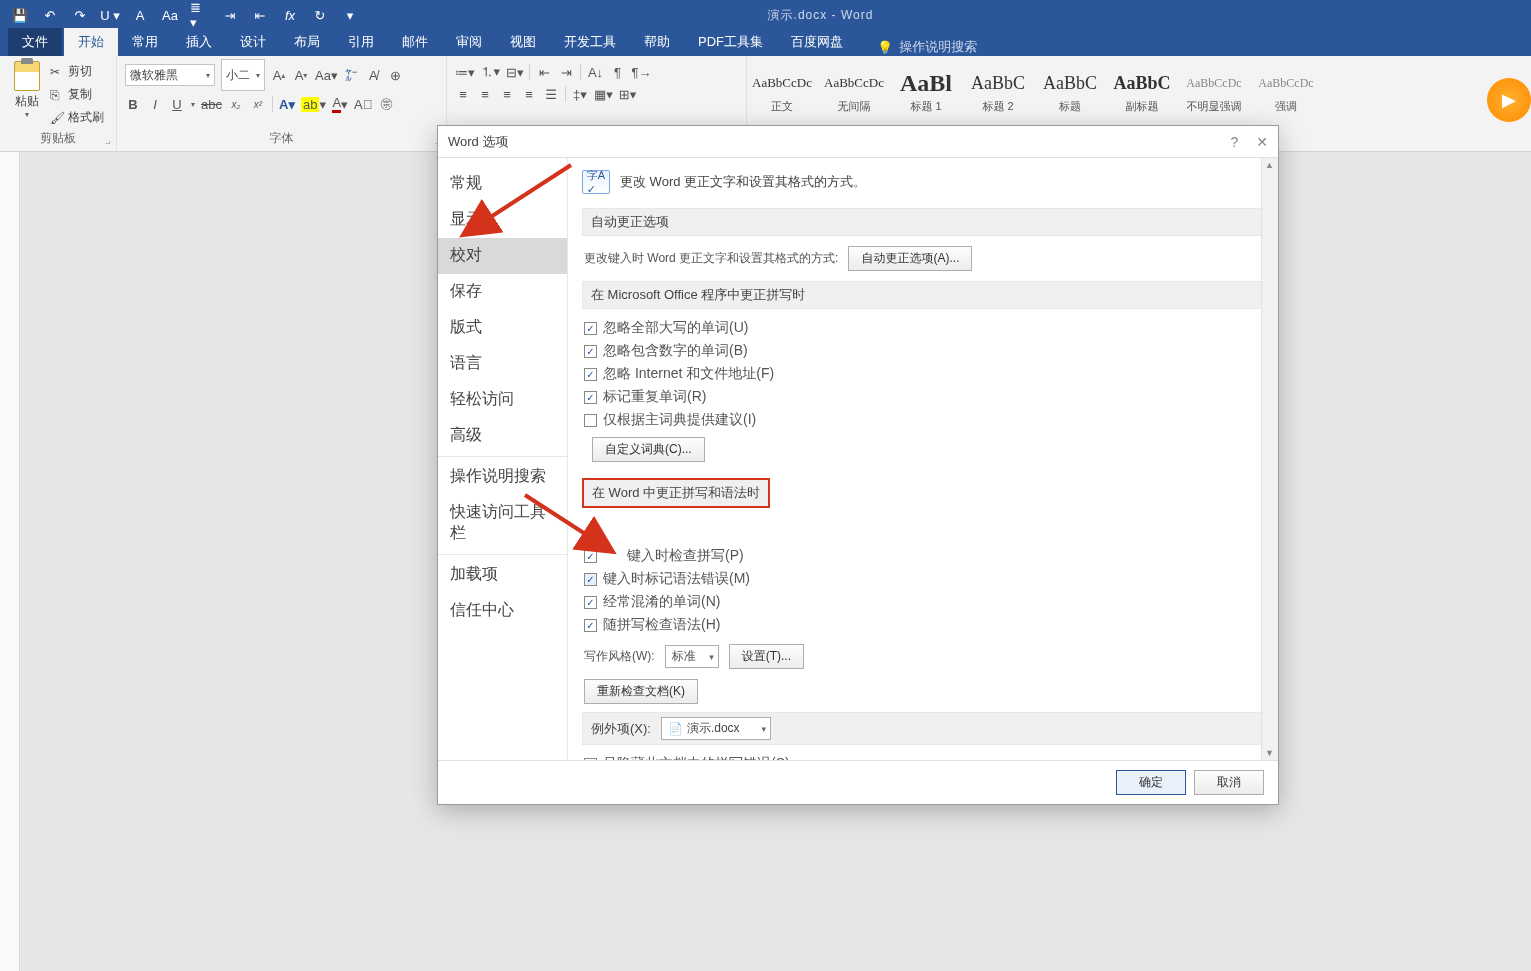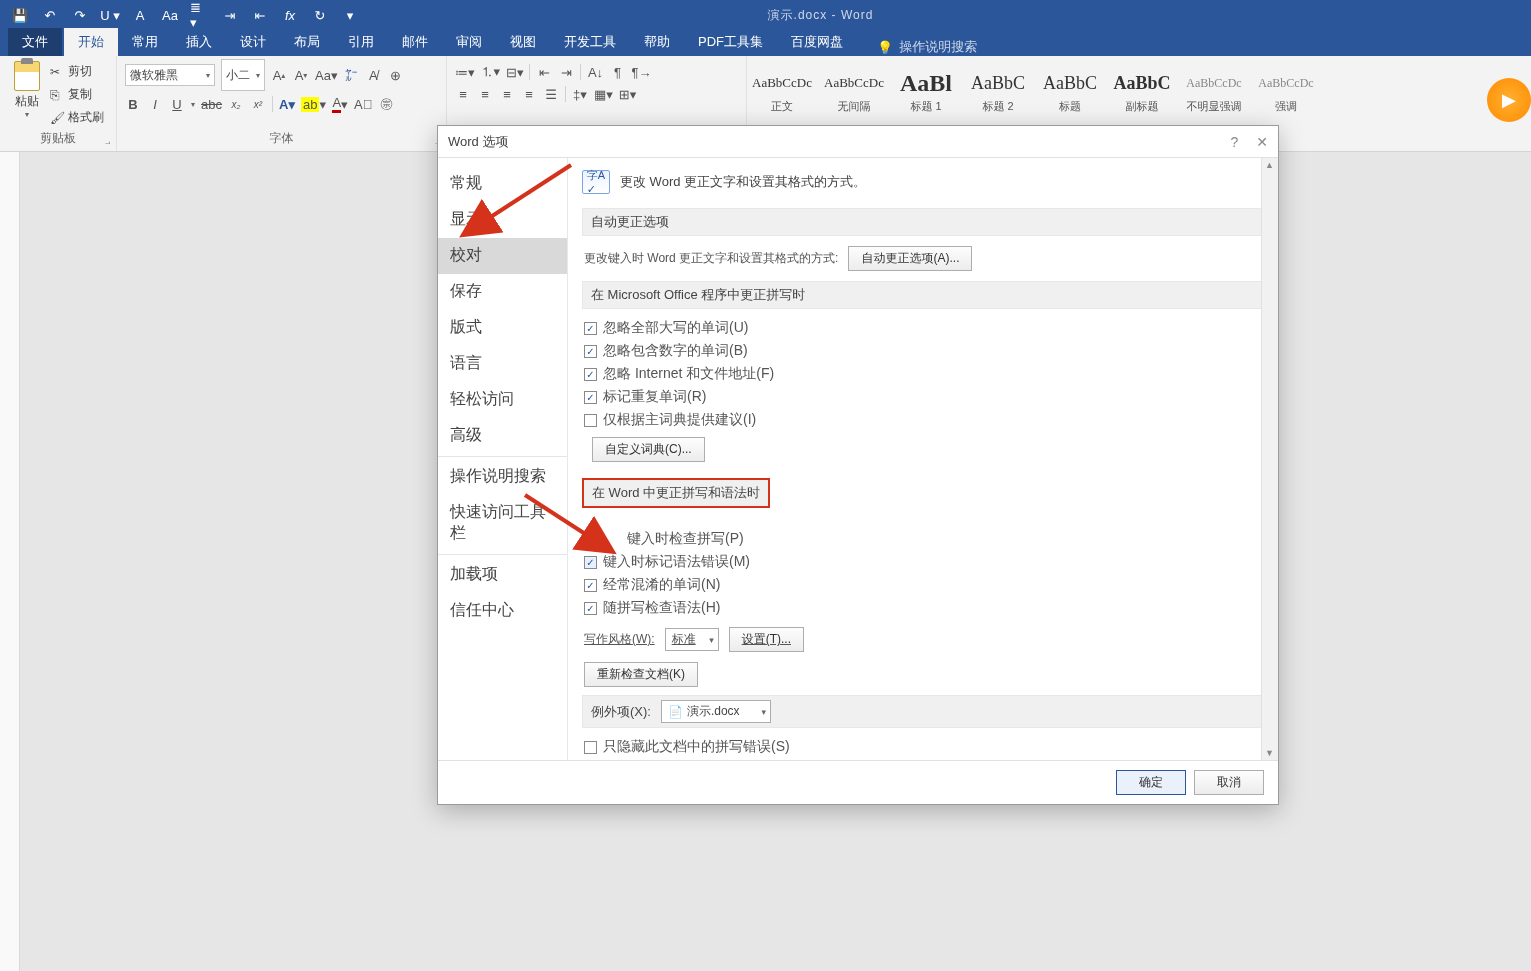--- a/index.html
+++ b/index.html
@@ -313,38 +313,38 @@
           <span class="chk on"></span>
           <span>标记重复单词(R)</span>
         </div>
       <div class="chk-row">
           <span class="chk"></span>
           <span>仅根据主词典提供建议(I)</span>
         </div>
       <div style="margin:8px 10px;"><button class="winbtn">自定义词典(C)...</button></div>
 
       <div class="section-h red-box" style="display:inline-block; min-width:180px;">在 Word 中更正拼写和语法时</div>
-      <div class="chk-row" style="margin-top:12px;gap:30px;">
+      <div class="chk-row" style="margin-top:29px;gap:30px;">
           <span class="chk on"></span>
           <span>键入时检查拼写(P)</span>
         </div>
       <div class="chk-row">
           <span class="chk on" style="background:#e6f0ff;"></span>
           <span>键入时标记语法错误(M)</span>
         </div>
       <div class="chk-row">
           <span class="chk on"></span>
           <span>经常混淆的单词(N)</span>
         </div>
       <div class="chk-row">
           <span class="chk on"></span>
           <span>随拼写检查语法(H)</span>
         </div>
 
-      <div class="desc-row" style="margin-top:10px;text-decoration:underline;">
+      <div class="desc-row" style="margin-top:10px;">
         <span>写作风格(W):</span>
         <span class="combo" style="min-width:54px;">
             <span>标准</span>
           </span>
         <button class="winbtn">设置(T)...</button>
       </div>
       <div style="margin:6px 2px;"><button class="winbtn">重新检查文档(K)</button></div>
 
       <div class="section-h" style="display:flex; align-items:center; gap:10px;">
         <span>例外项(X):</span>

